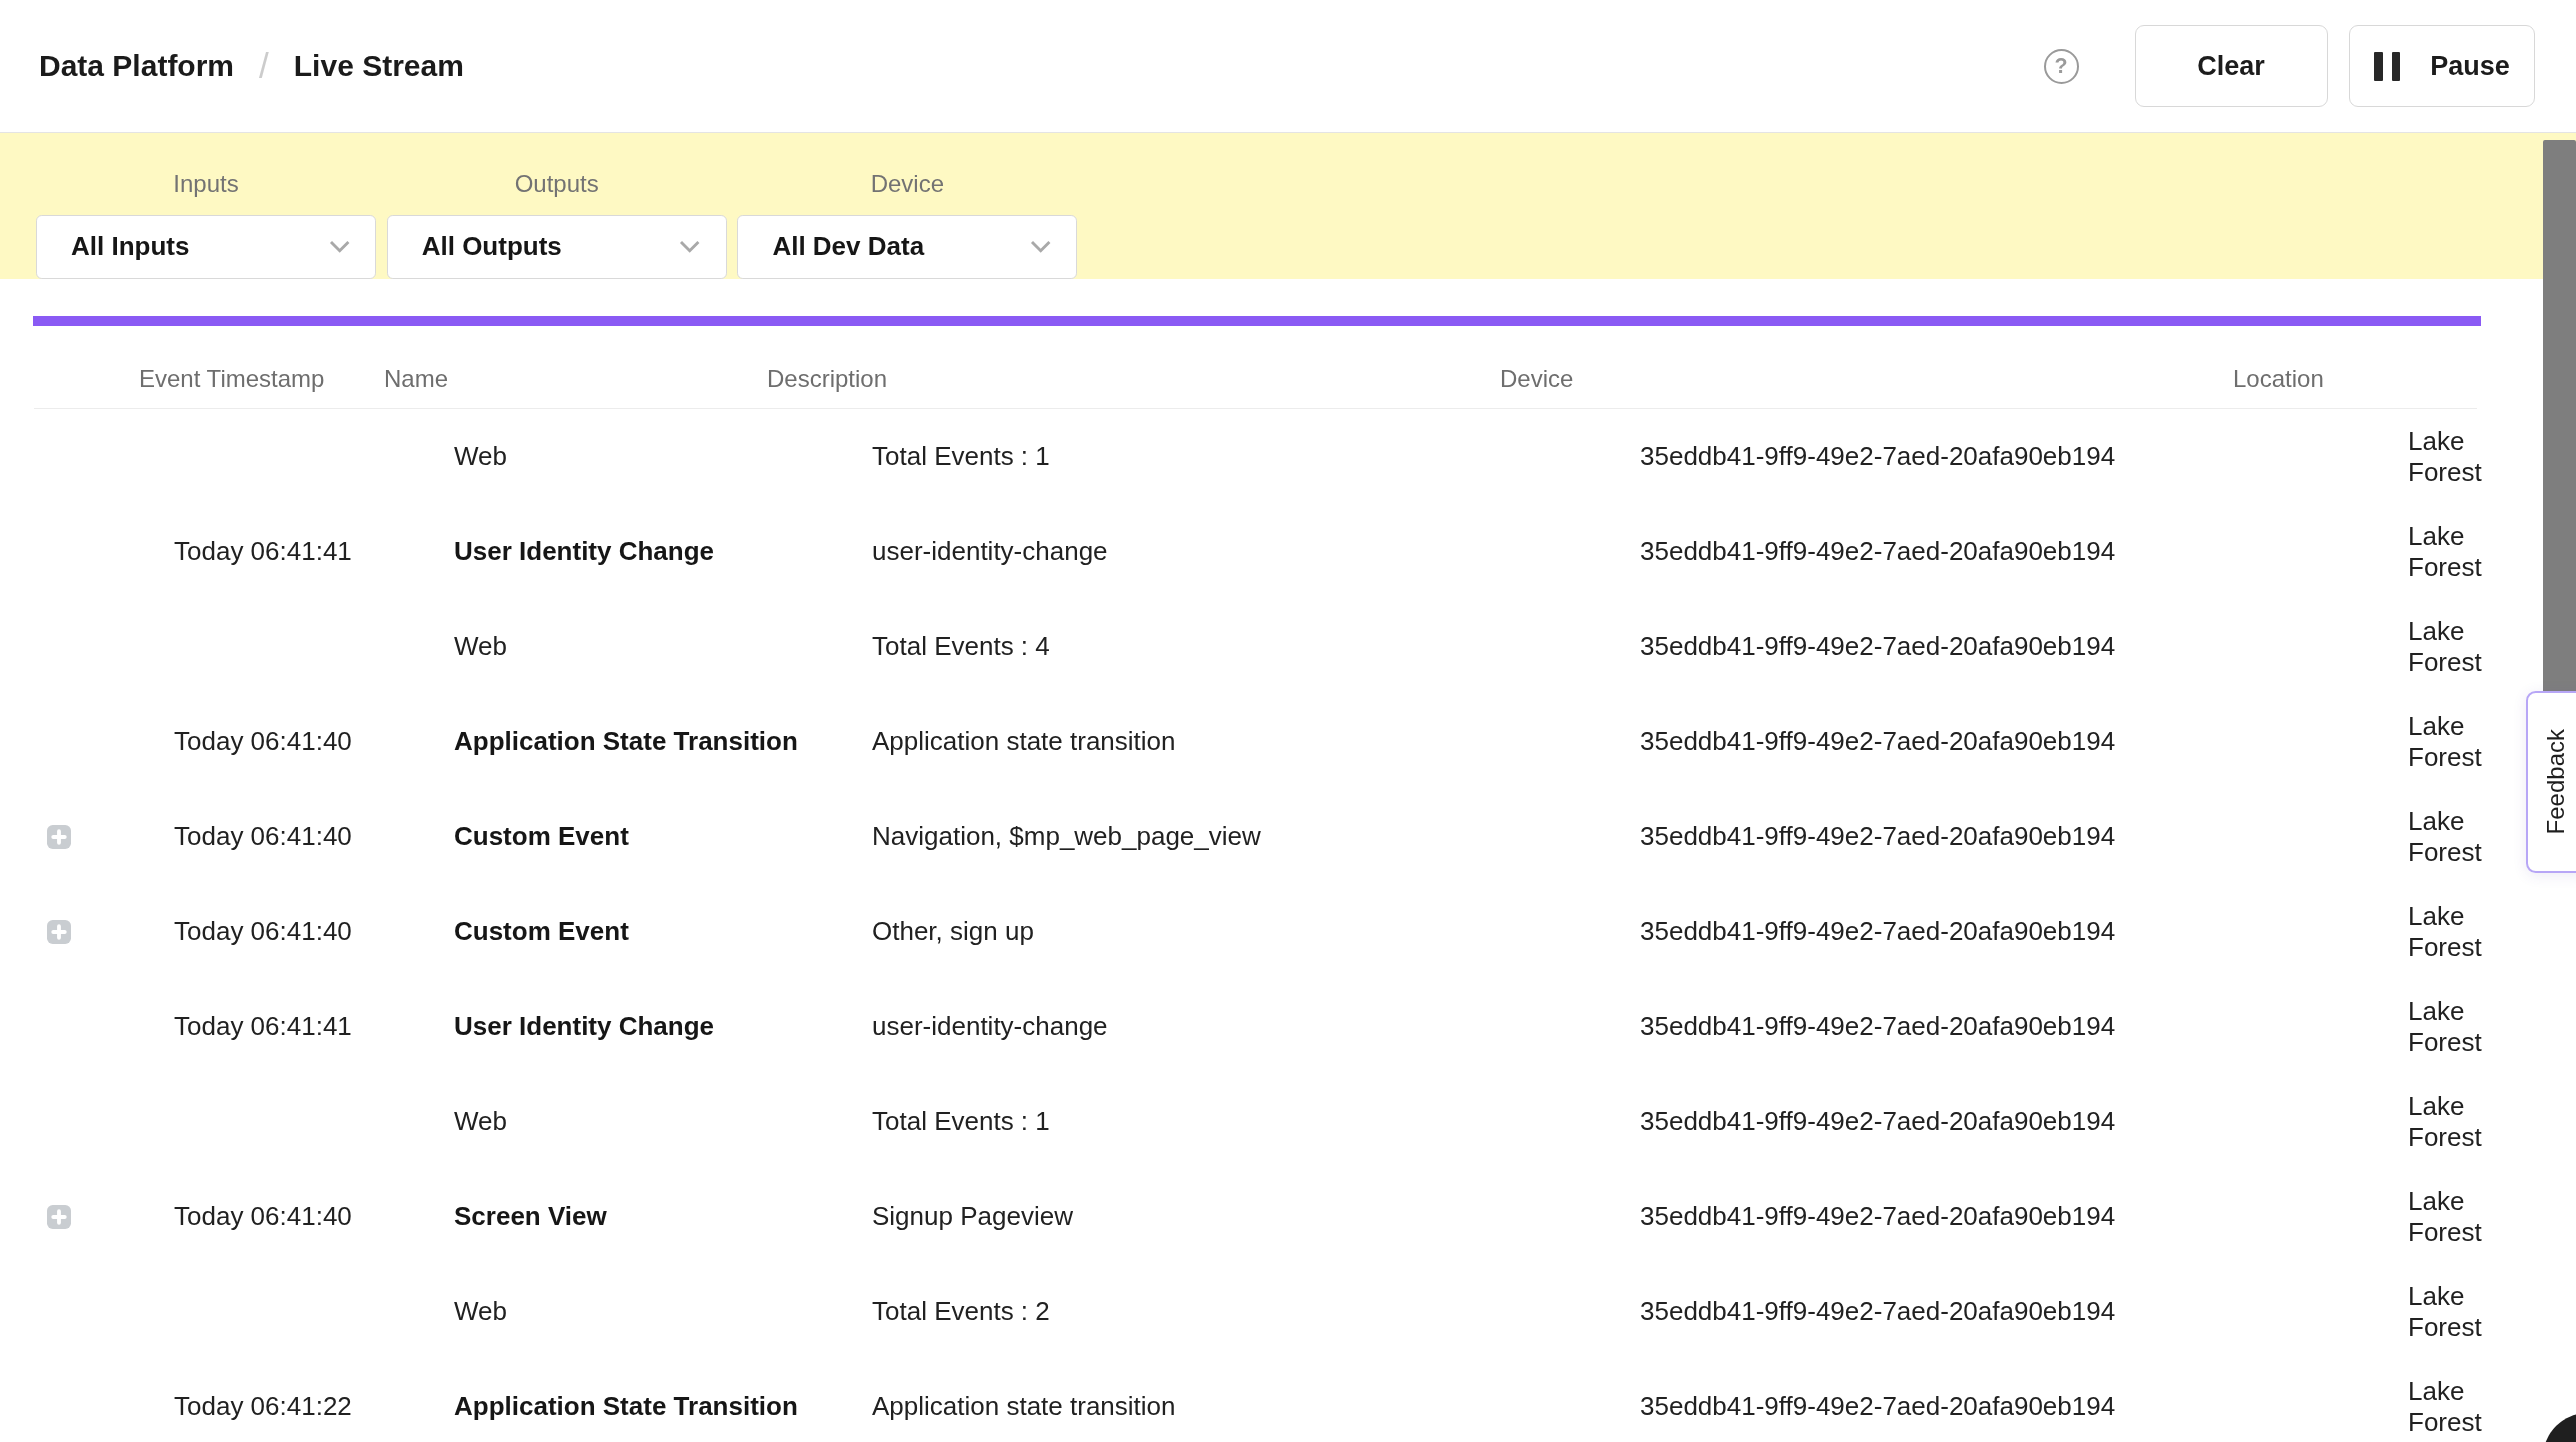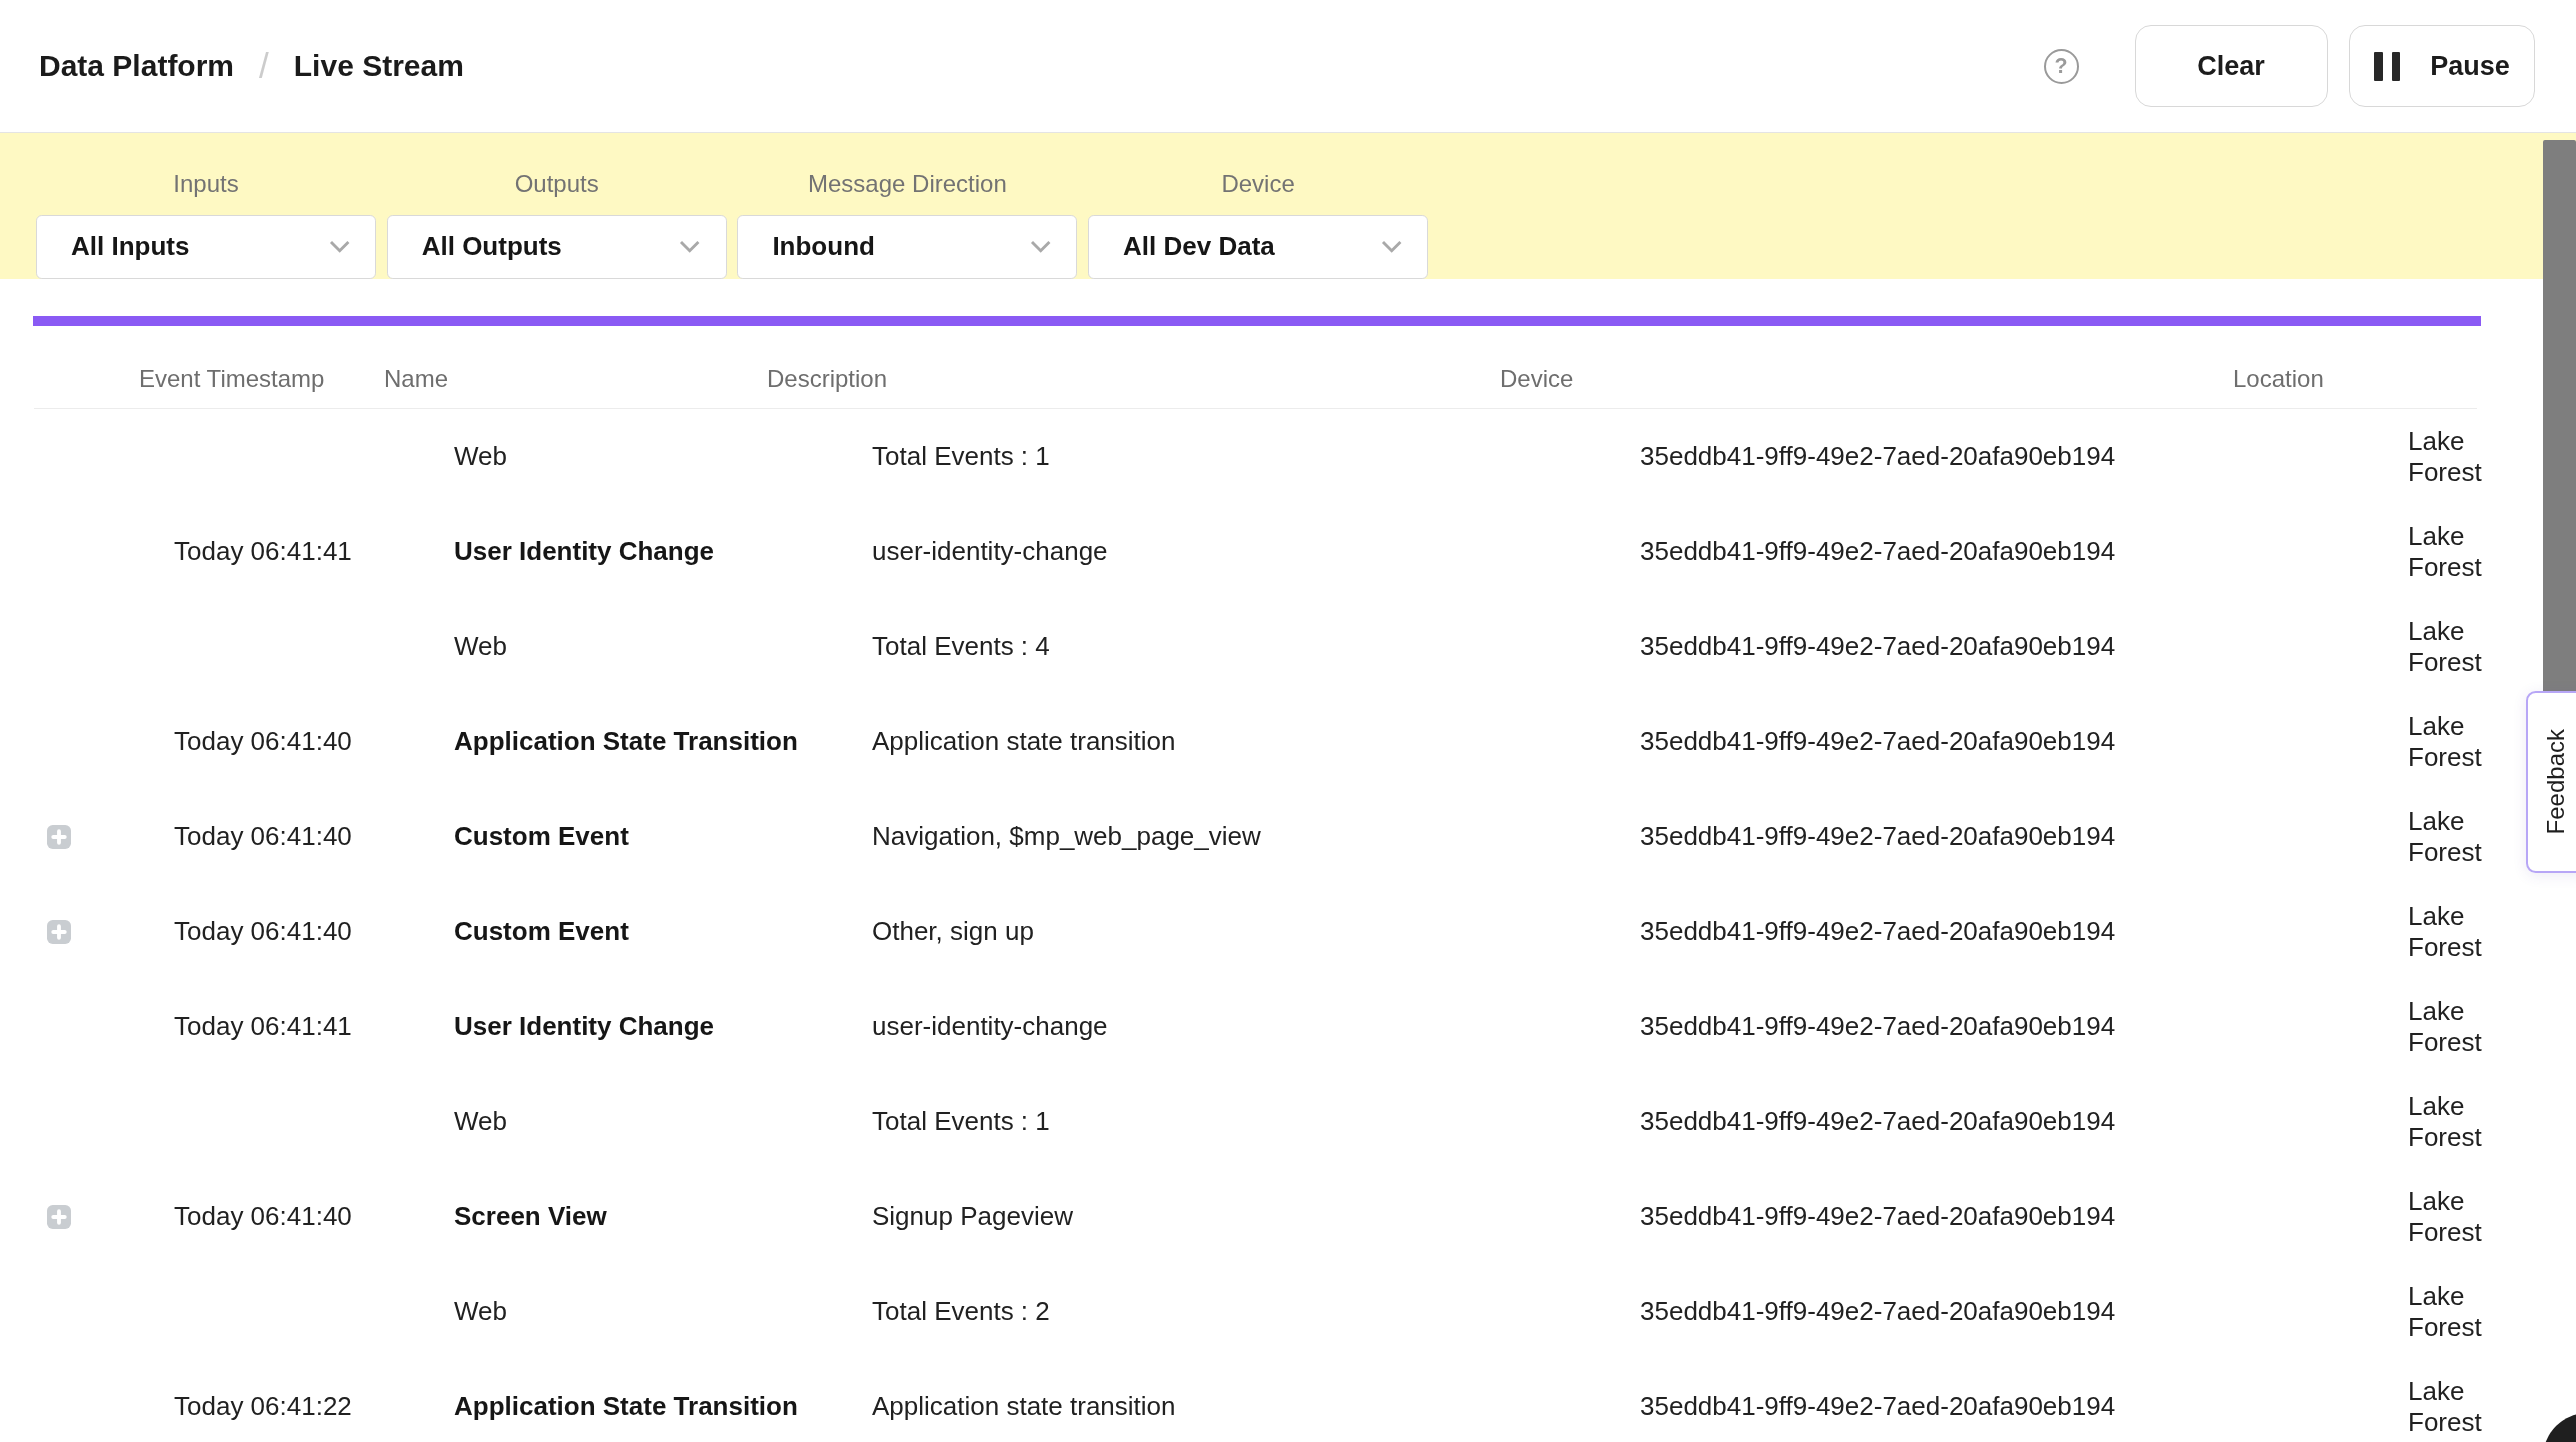--- a/index.html
+++ b/index.html
@@ -13,21 +13,21 @@
   }
   .breadcrumb { display: flex; align-items: center; font-size: 30px; font-weight: 700; color: #1b1b1b; }
   .breadcrumb .slash { color: #cccccc; font-weight: 400; font-size: 35px; margin: 0 25px; }
   .topbar-right { margin-left: auto; display: flex; align-items: center; }
   .help-icon {
     width: 35px; height: 35px; border: 2.9px solid #9a9a9a; border-radius: 50%;
     display: flex; align-items: center; justify-content: center;
     color: #9a9a9a; font-size: 21.4px; font-weight: 700; margin-right: 56px; cursor: pointer;
   }
   .btn {
-    height: 82px; background: #fff; border: 1.9px solid #d8d8d8; border-radius: 16px;
+    height: 82px; background: #fff; border: 1.9px solid #d8d8d8; border-radius: 9px;
     font-family: inherit; font-size: 27px; font-weight: 700; color: #1c1c1c;
     display: flex; align-items: center; justify-content: center; cursor: pointer;
   }
   .btn-clear { width: 193px; }
   .btn-pause { width: 186px; margin-left: 21.4px; gap: 30px; }
   .pause-glyph { display: flex; gap: 8.7px; }
   .pause-glyph i { display: block; width: 8.7px; height: 29px; background: #282828; border-radius: 1px; }
 
   
   .filters { display: flex; gap: 10.7px; padding: 37px 0 0 36px; background: #fef9c3; text-align: center; }
@@ -119,29 +119,20 @@
   <div class="filter-group">
     <div class="filter-label">Outputs</div>
     <div class="select">
       <span class="value">All Outputs</span>
       <svg width="21.4" height="12.6" viewBox="0 0 22 13">
           <polyline points="2,2 11,11 20,2" fill="none" stroke="#a9a9a9" stroke-width="3"></polyline>
         </svg>
     </div>
   </div>
   <div class="filter-group">
-    <div class="filter-label">Message Direction</div>
-    <div class="select">
-      <span class="value">Inbound</span>
-      <svg width="21.4" height="12.6" viewBox="0 0 22 13">
-          <polyline points="2,2 11,11 20,2" fill="none" stroke="#a9a9a9" stroke-width="3"></polyline>
-        </svg>
-    </div>
-  </div>
-  <div class="filter-group">
     <div class="filter-label">Device</div>
     <div class="select">
       <span class="value">All Dev Data</span>
       <svg width="21.4" height="12.6" viewBox="0 0 22 13">
           <polyline points="2,2 11,11 20,2" fill="none" stroke="#a9a9a9" stroke-width="3"></polyline>
         </svg>
     </div>
   </div>
 </section>
 

